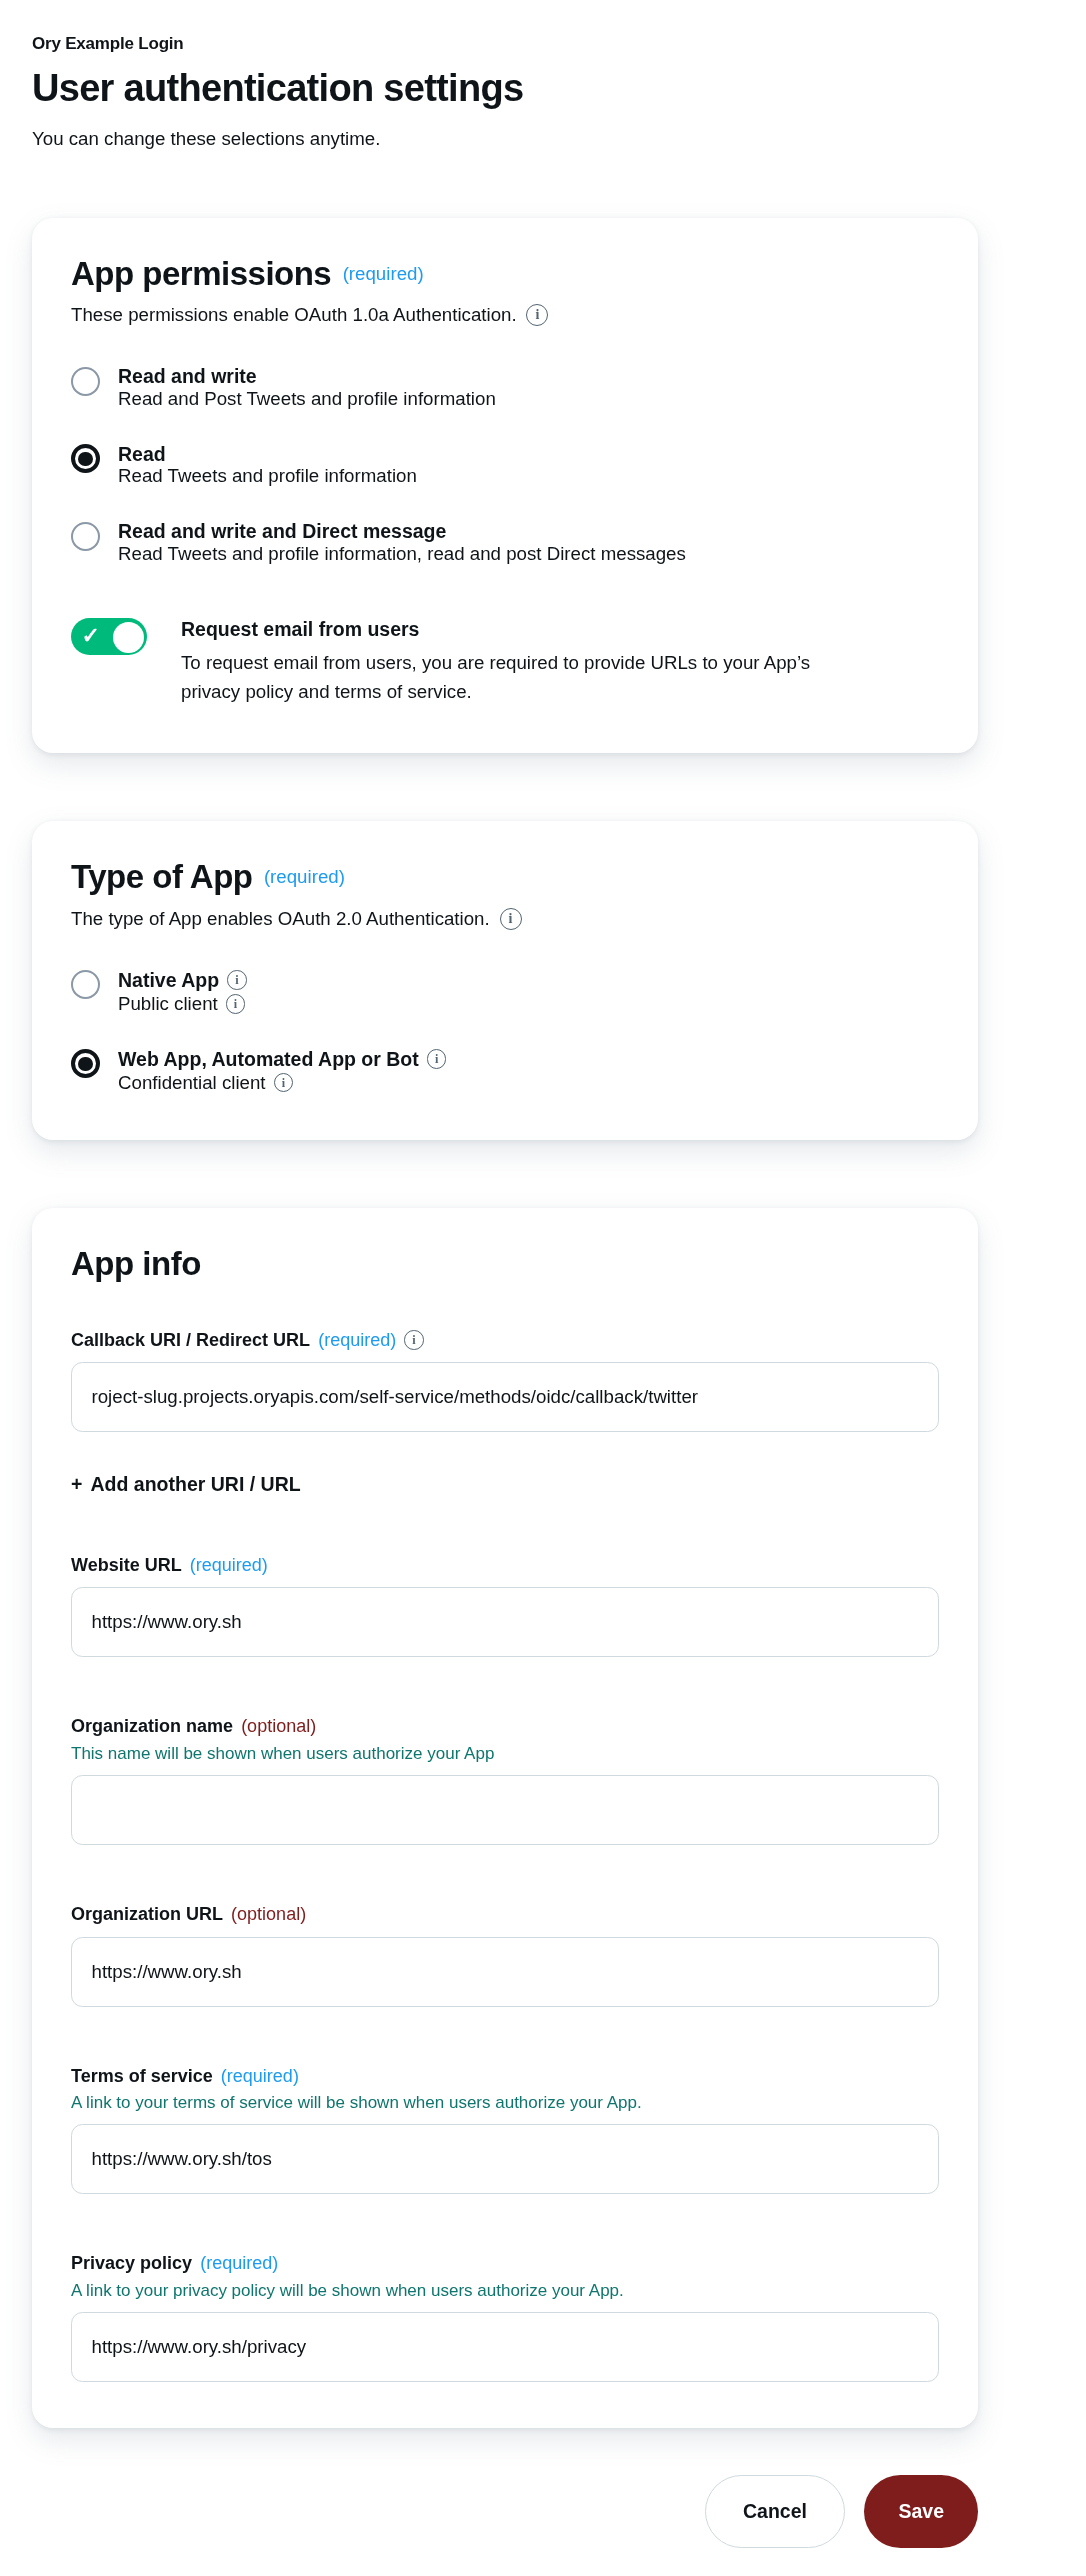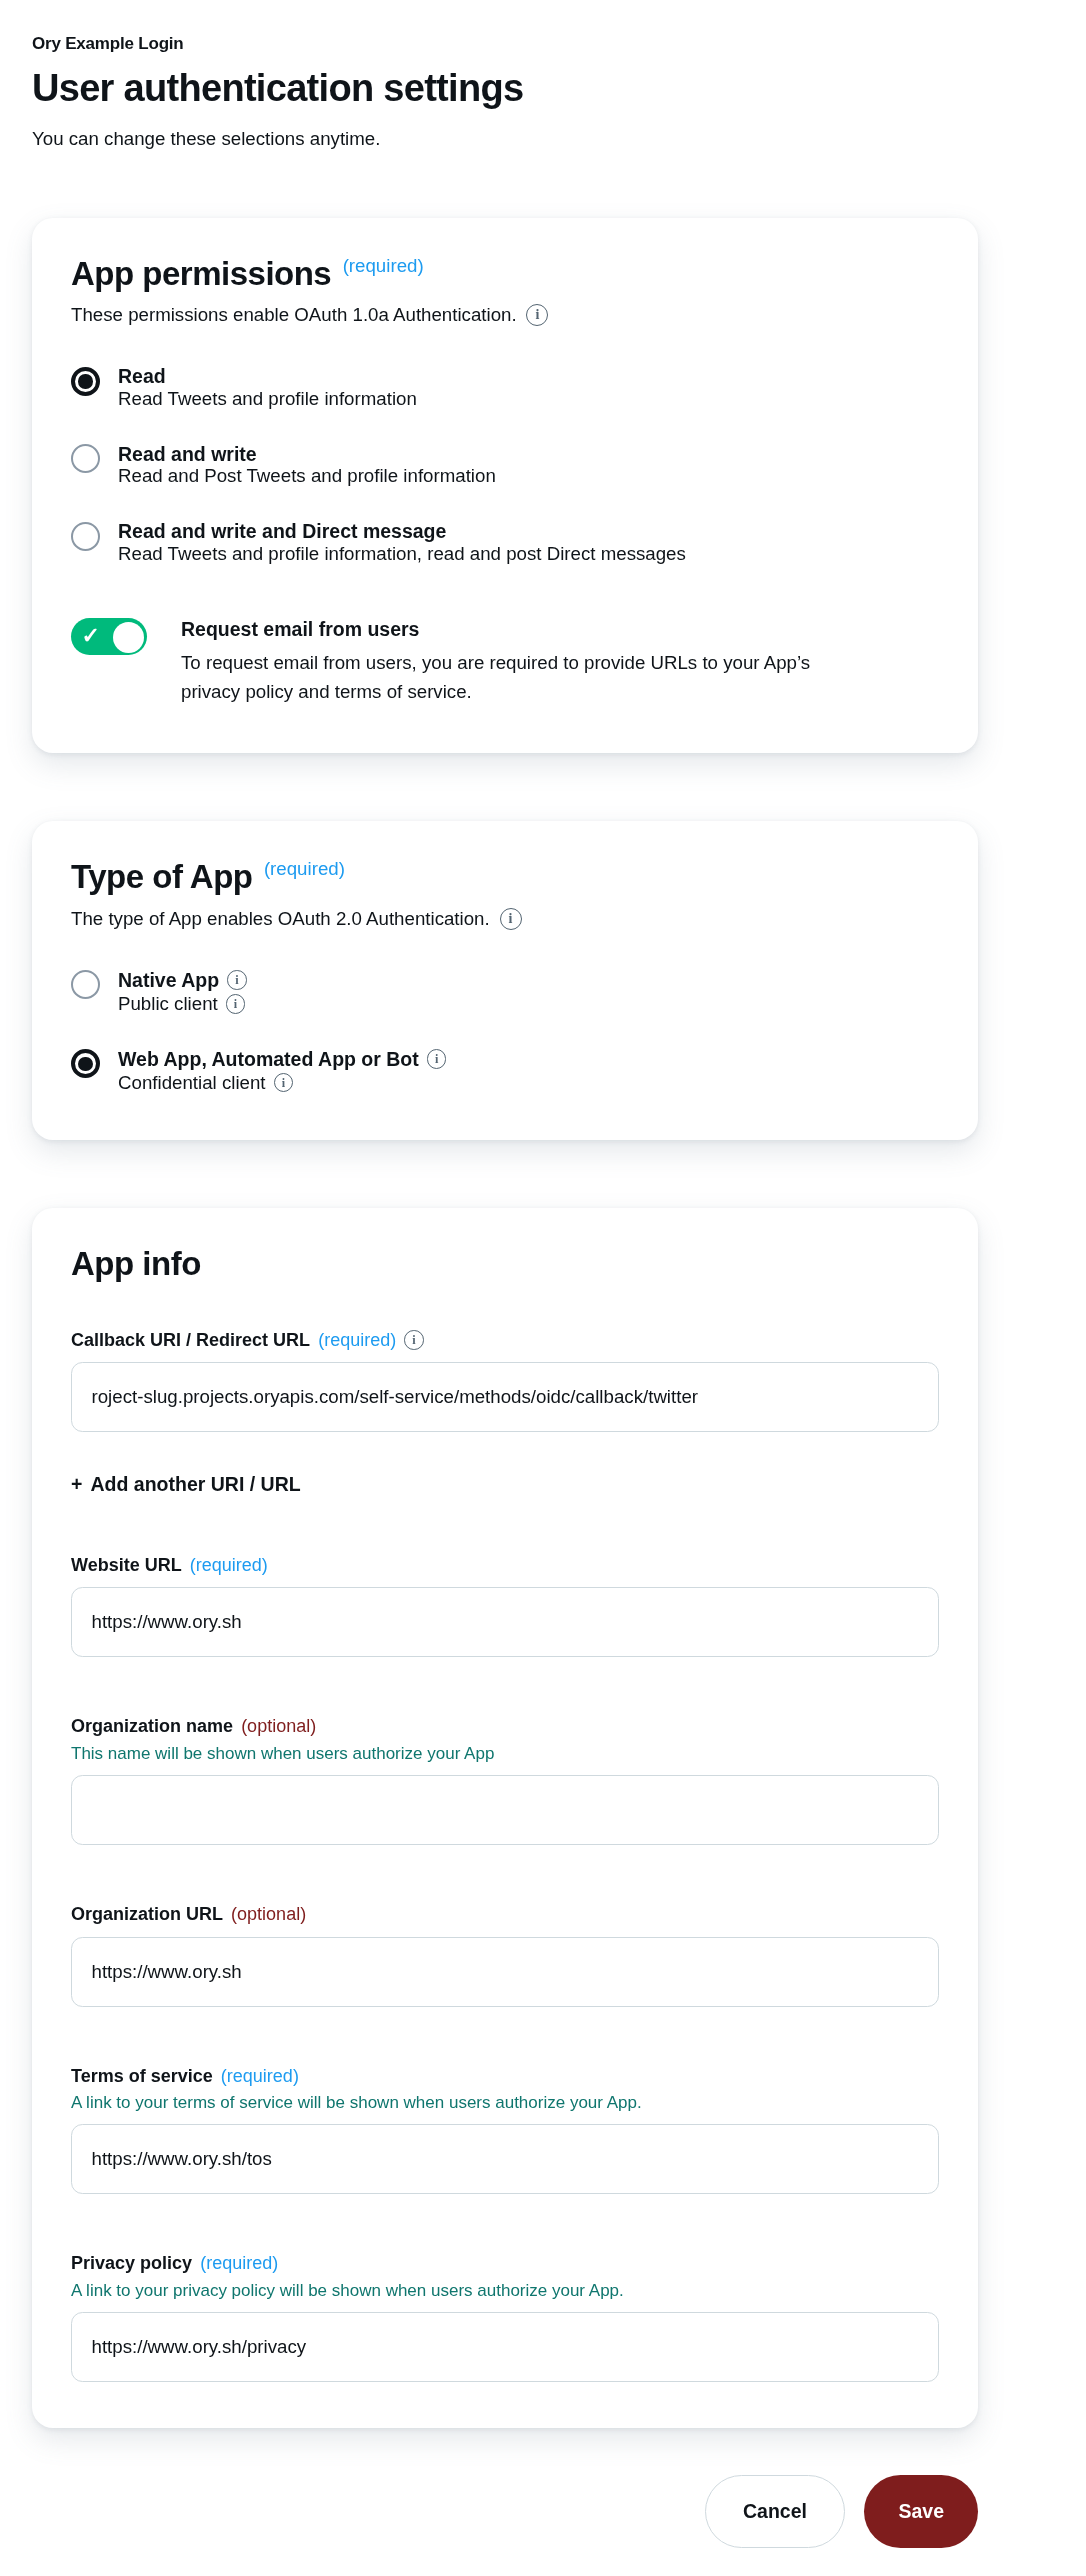--- a/index.html
+++ b/index.html
@@ -15,21 +15,21 @@
   .app-name { font-size:17px; font-weight:800; letter-spacing:-0.2px; }
   .page-title { font-size:38px; font-weight:700; letter-spacing:-0.7px; margin-top:13px; }
   .page-sub { font-size:18.7px; margin-top:18px; }
 
   
   .card {
     background:#fff; border-radius:21px;
     box-shadow:0 1.6px 4.9px rgba(101,119,134,.12), 0 11.4px 28px rgba(101,119,134,.16);
     padding:37px 39px 46px 39px; margin-top:68px;
   }
-  .card-heading-row { display:flex; align-items:flex-start; gap:11.4px; }
+  .card-heading-row { display:flex; align-items:center; gap:11.4px; }
   .card-heading { font-size:33px; font-weight:800; letter-spacing:-0.5px; }
   .required-tag { color:#1d9bf0; font-size:18.7px; }
   .card-sub { margin-top:11.4px; font-size:18.7px; display:flex; align-items:center; gap:9.8px; }
 
   .info {
     display:inline-flex; align-items:center; justify-content:center;
     width:22px; height:22px; border:1.6px solid #536471; border-radius:50%;
     color:#536471; font-size:14px; font-weight:700; flex:none;
     font-family:"Liberation Serif", serif;
   }
@@ -100,31 +100,31 @@
       <h2 class="card-heading">App permissions</h2>
       <span class="required-tag">(required)</span>
     </div>
     <div class="card-sub">
       <span>These permissions enable OAuth 1.0a Authentication.</span>
       <span class="info">i</span>
     </div>
 
     <div class="radio-group">
       <label class="radio-row">
+        <span class="radio"></span>
+        <span>
+          <span class="radio-label">Read and write</span>
+          <span class="radio-desc">Read and Post Tweets and profile information</span>
+        </span>
+      </label>
+      <label class="radio-row">
         <span class="radio checked"></span>
         <span>
           <span class="radio-label">Read</span>
           <span class="radio-desc">Read Tweets and profile information</span>
-        </span>
-      </label>
-      <label class="radio-row">
-        <span class="radio"></span>
-        <span>
-          <span class="radio-label">Read and write</span>
-          <span class="radio-desc">Read and Post Tweets and profile information</span>
         </span>
       </label>
       <label class="radio-row">
         <span class="radio"></span>
         <span>
           <span class="radio-label">Read and write and Direct message</span>
           <span class="radio-desc">Read Tweets and profile information, read and post Direct messages</span>
         </span>
       </label>
     </div>

